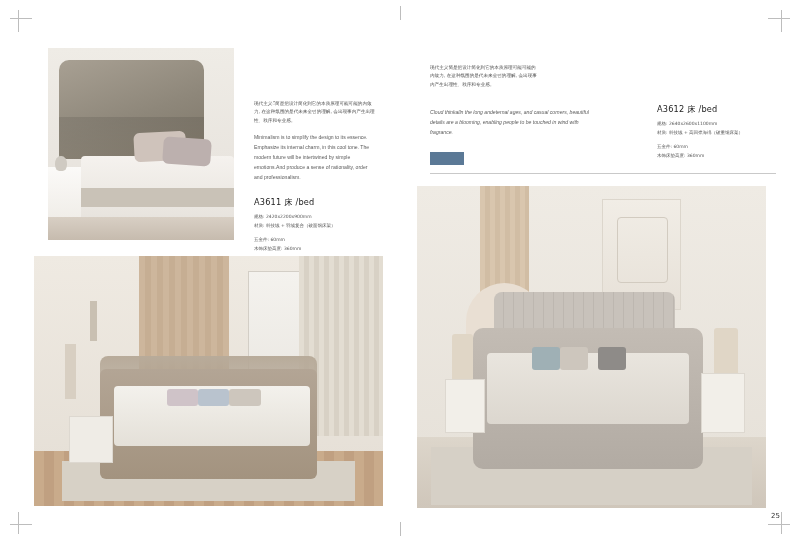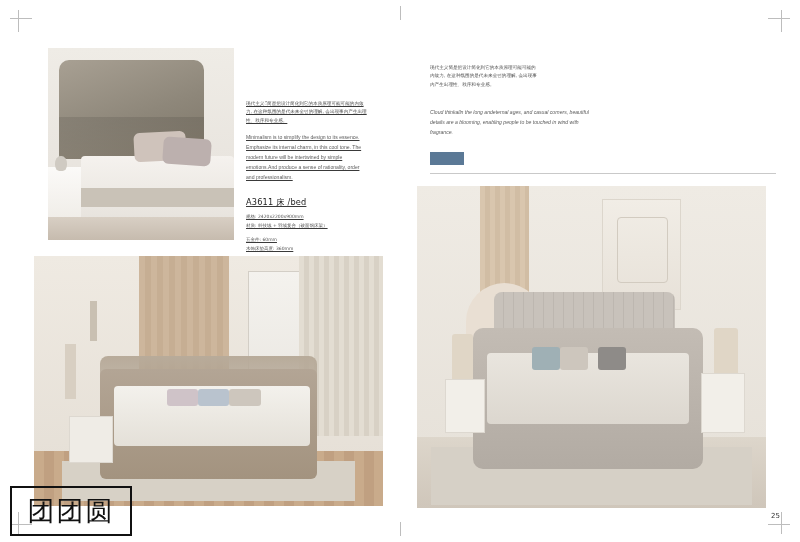--- a/index.html
+++ b/index.html
@@ -197,21 +197,21 @@
     letter-spacing:.2px;
     font-family:"DejaVu Sans", sans-serif;
   }
   .spec {
     font-size: 4.5px;
     line-height: 1.9;
     color:#555;
     font-family:"DejaVu Sans", sans-serif;
   }
 
-  .left-text { left: 246px; top: 100px; width: 122px; text-decoration: underline; }
+  .left-text { left: 254px; top: 100px; width: 122px; }
   .left-text .cn-block { margin-bottom: 8px; }
   .left-text .en-block { margin-bottom: 14px; }
   .left-text .prod-code { margin-bottom: 5px; }
 
   
   .right-cn { left: 430px; top: 64px; width: 108px; }
   .right-en { left: 430px; top: 108px; width: 160px; }
   .right-rule {
     position:absolute; left: 430px; top: 173px;
     width: 346px; height:1px; background:#c9c9c9;
@@ -349,33 +349,39 @@
     <div class="bl-bed"></div>
     <div class="bl-mattress"></div>
     <div class="bl-p1"></div>
     <div class="bl-p2"></div>
     <div class="bl-p3"></div>
     <div class="bl-night"></div>
     <div class="bl-lamp1"></div>
     <div class="bl-pend"></div>
   </div>
 
-  <div class="logo-box">团团圆</div>
 
   <div class="txt right-cn">
     <div class="cn-block">现代主义简是把设计简化到它的本质原理可能可能的内敛力, 在这种氛围的是代未来全던的理解, 会出现事内产生出理性、秩序和专业感。</div>
   </div>
 
   <div class="txt right-en">
     <div class="en-block" style="font-style:italic">Cloud thinkalln the long andeternal ages, and casual corners, beautiful details are a blooming, enabling people to be touched in wind with fragrance.</div>
   </div>
 
   <div class="right-swatch" style="background: rgb(91, 121, 150);"></div>
   <div class="right-rule"></div>
 
+  <div class="txt right-prod">
+    <div class="prod-code">A3612 床 /bed</div>
+    <div class="spec">规格: 2640x2600x1100mm</div>
+    <div class="spec">材质: 科技绒 + 高回弹海绵（破重钢床架）</div>
+    <div class="spec" style="margin-top:6px">五金件: 60mm</div>
+    <div class="spec">木饰床垫高度: 360mm</div>
+  </div>
 
   <div class="img-right">
     <div class="r-wall"></div>
     <div class="r-wood"></div>
     <div class="r-arch"></div>
     <div class="r-panel"></div>
     <div class="r-floor"></div>
     <div class="r-rug"></div>
     <div class="r-head"></div>
     <div class="r-bed"></div>

